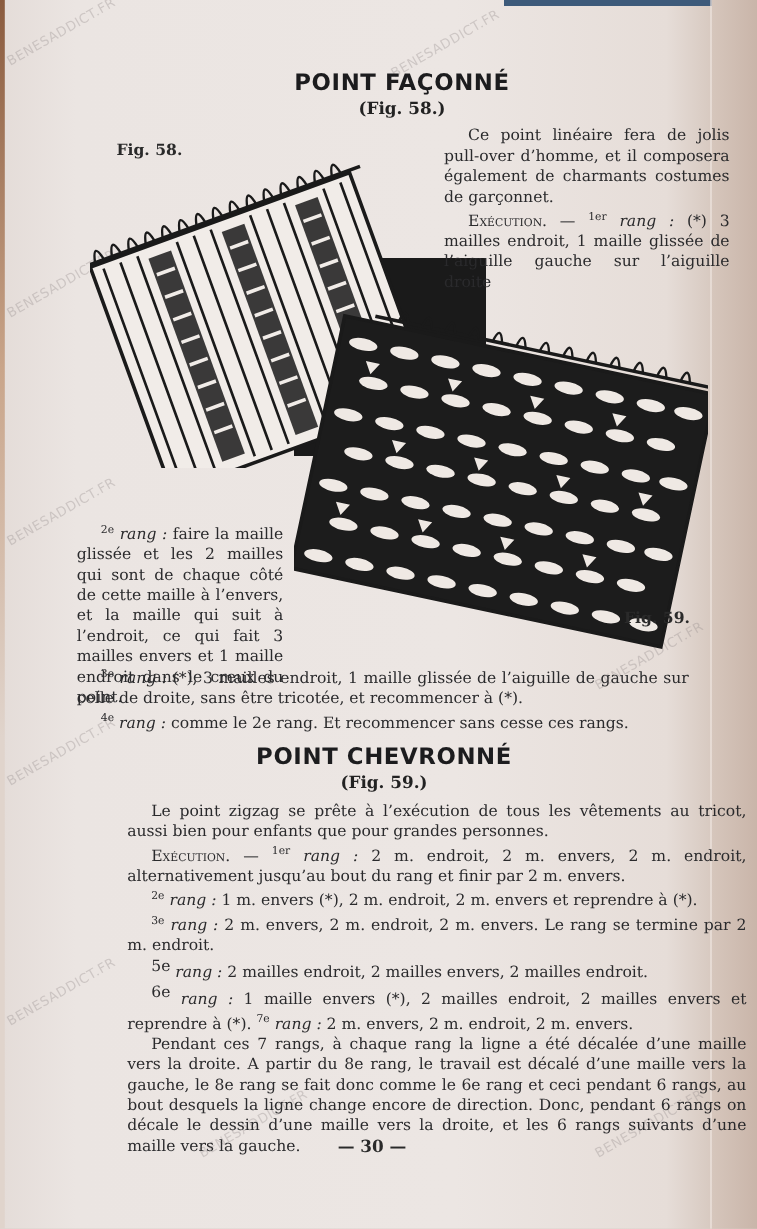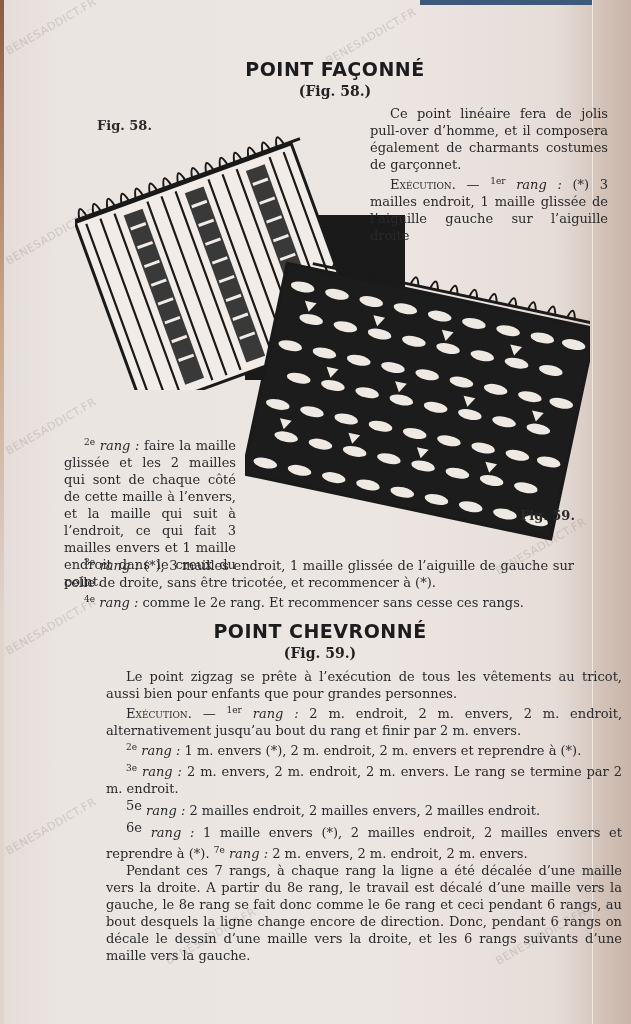--- a/index.html
+++ b/index.html
@@ -199,13 +199,14 @@
   <div class="text" style="left:60px;top:668px;width:516px;margin-left:46px;">
     <p class="indent">Le point zigzag se prête à l’exécution de tous les vêtements au tricot, aussi bien pour enfants que pour grandes personnes.</p>
     <p class="indent"><span class="sc">Exécution.</span><span> — </span><sup style="font-size:9px">1er</sup> <i class="r">rang :</i><span> 2 m. endroit, 2 m. envers, 2 m. endroit, alternativement jusqu’au bout du rang et finir par 2 m. envers.</span></p>
     <p class="indent"><sup style="font-size:9px">2e</sup> <i class="r">rang :</i><span> 1 m. envers (*), 2 m. endroit, 2 m. envers et reprendre à (*).</span></p>
     <p class="indent"><sup style="font-size:9px">3e</sup> <i class="r">rang :</i><span> 2 m. envers, 2 m. endroit, 2 m. envers. Le rang se termine par 2 m. endroit.</span></p>
     <p class="indent"><sup style="font-size:13px">5e</sup> <i class="r">rang :</i><span> 2 mailles endroit, 2 mailles envers, 2 mailles endroit.</span></p>
     <p class="indent"><sup style="font-size:13px">6e</sup> <i class="r">rang :</i><span> 1 maille envers (*), 2 mailles endroit, 2 mailles envers et reprendre à (*). </span><sup style="font-size:9px">7e</sup> <i class="r">rang :</i><span> 2 m. envers, 2 m. endroit, 2 m. envers.</span></p>
     <p class="indent">Pendant ces 7 rangs, à chaque rang la ligne a été décalée d’une maille vers la droite. A partir du 8e rang, le travail est décalé d’une maille vers la gauche, le 8e rang se fait donc comme le 6e rang et ceci pendant 6 rangs, au bout desquels la ligne change encore de direction. Donc, pendant 6 rangs on décale le dessin d’une maille vers la droite, et les 6 rangs suivants d’une maille vers la gauche.</p>
   </div>
 
+  <div class="pagenum">— 30 —</div>
 </div>
 
 </body></html>

